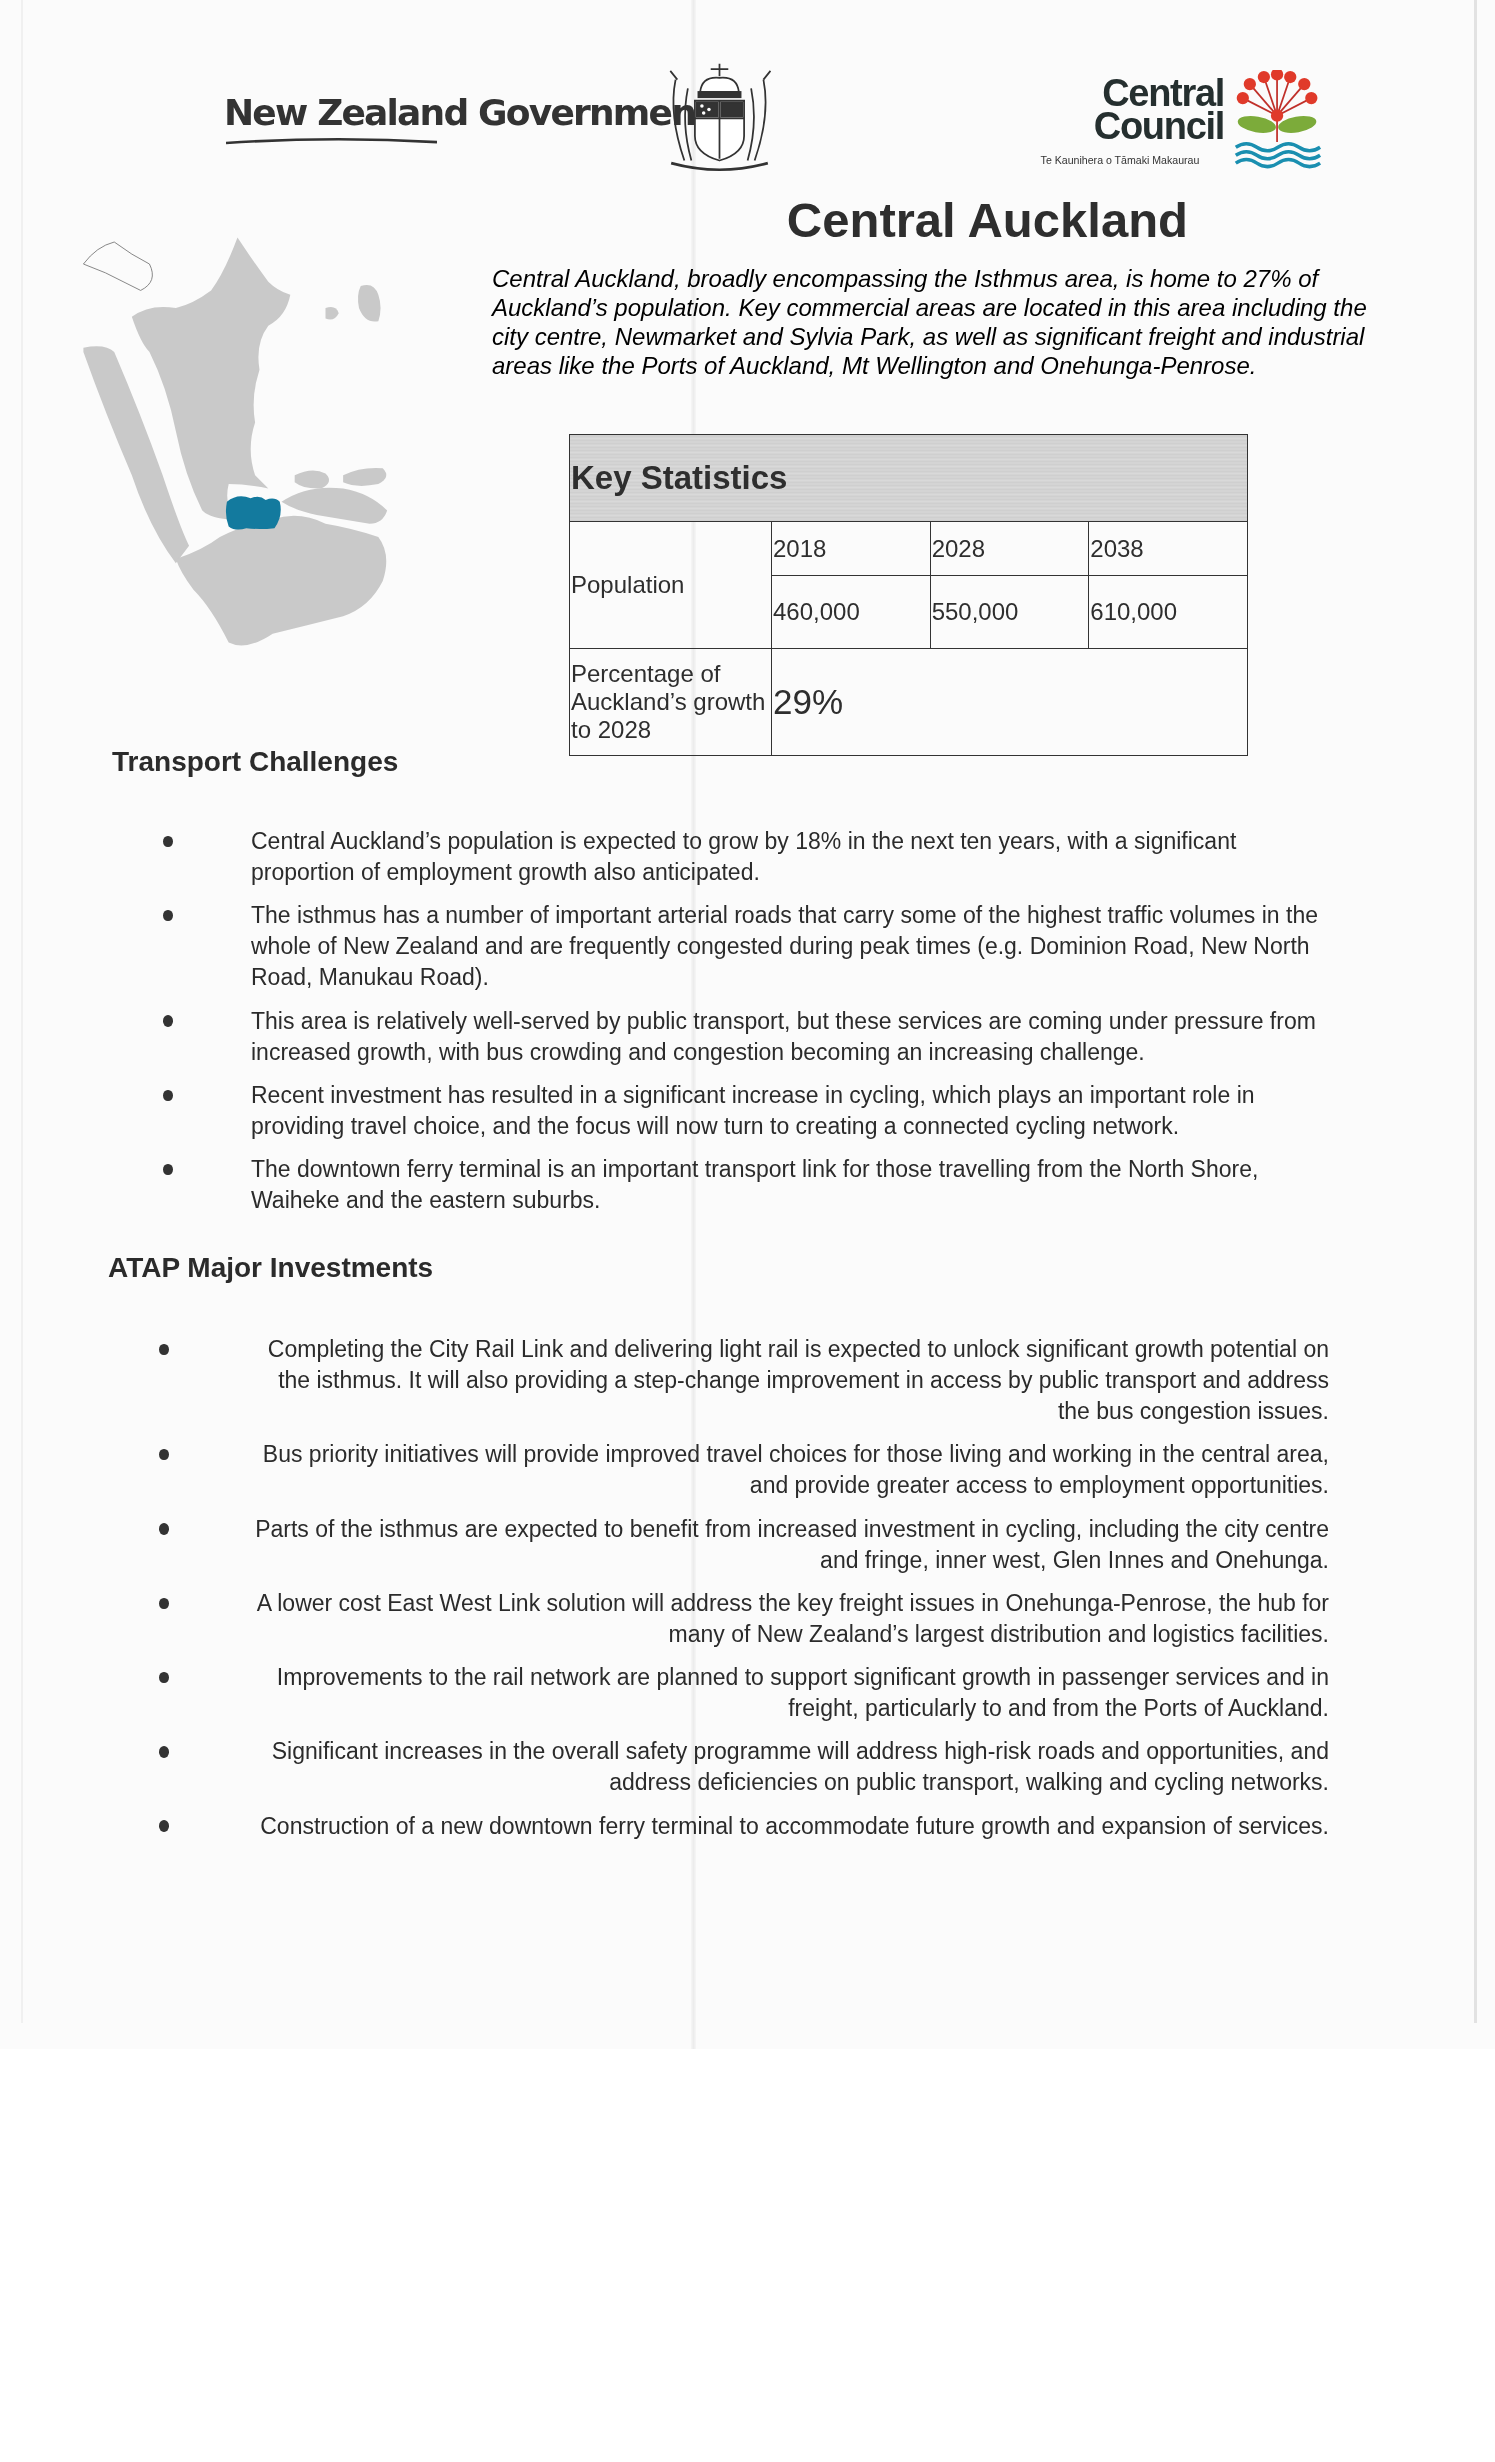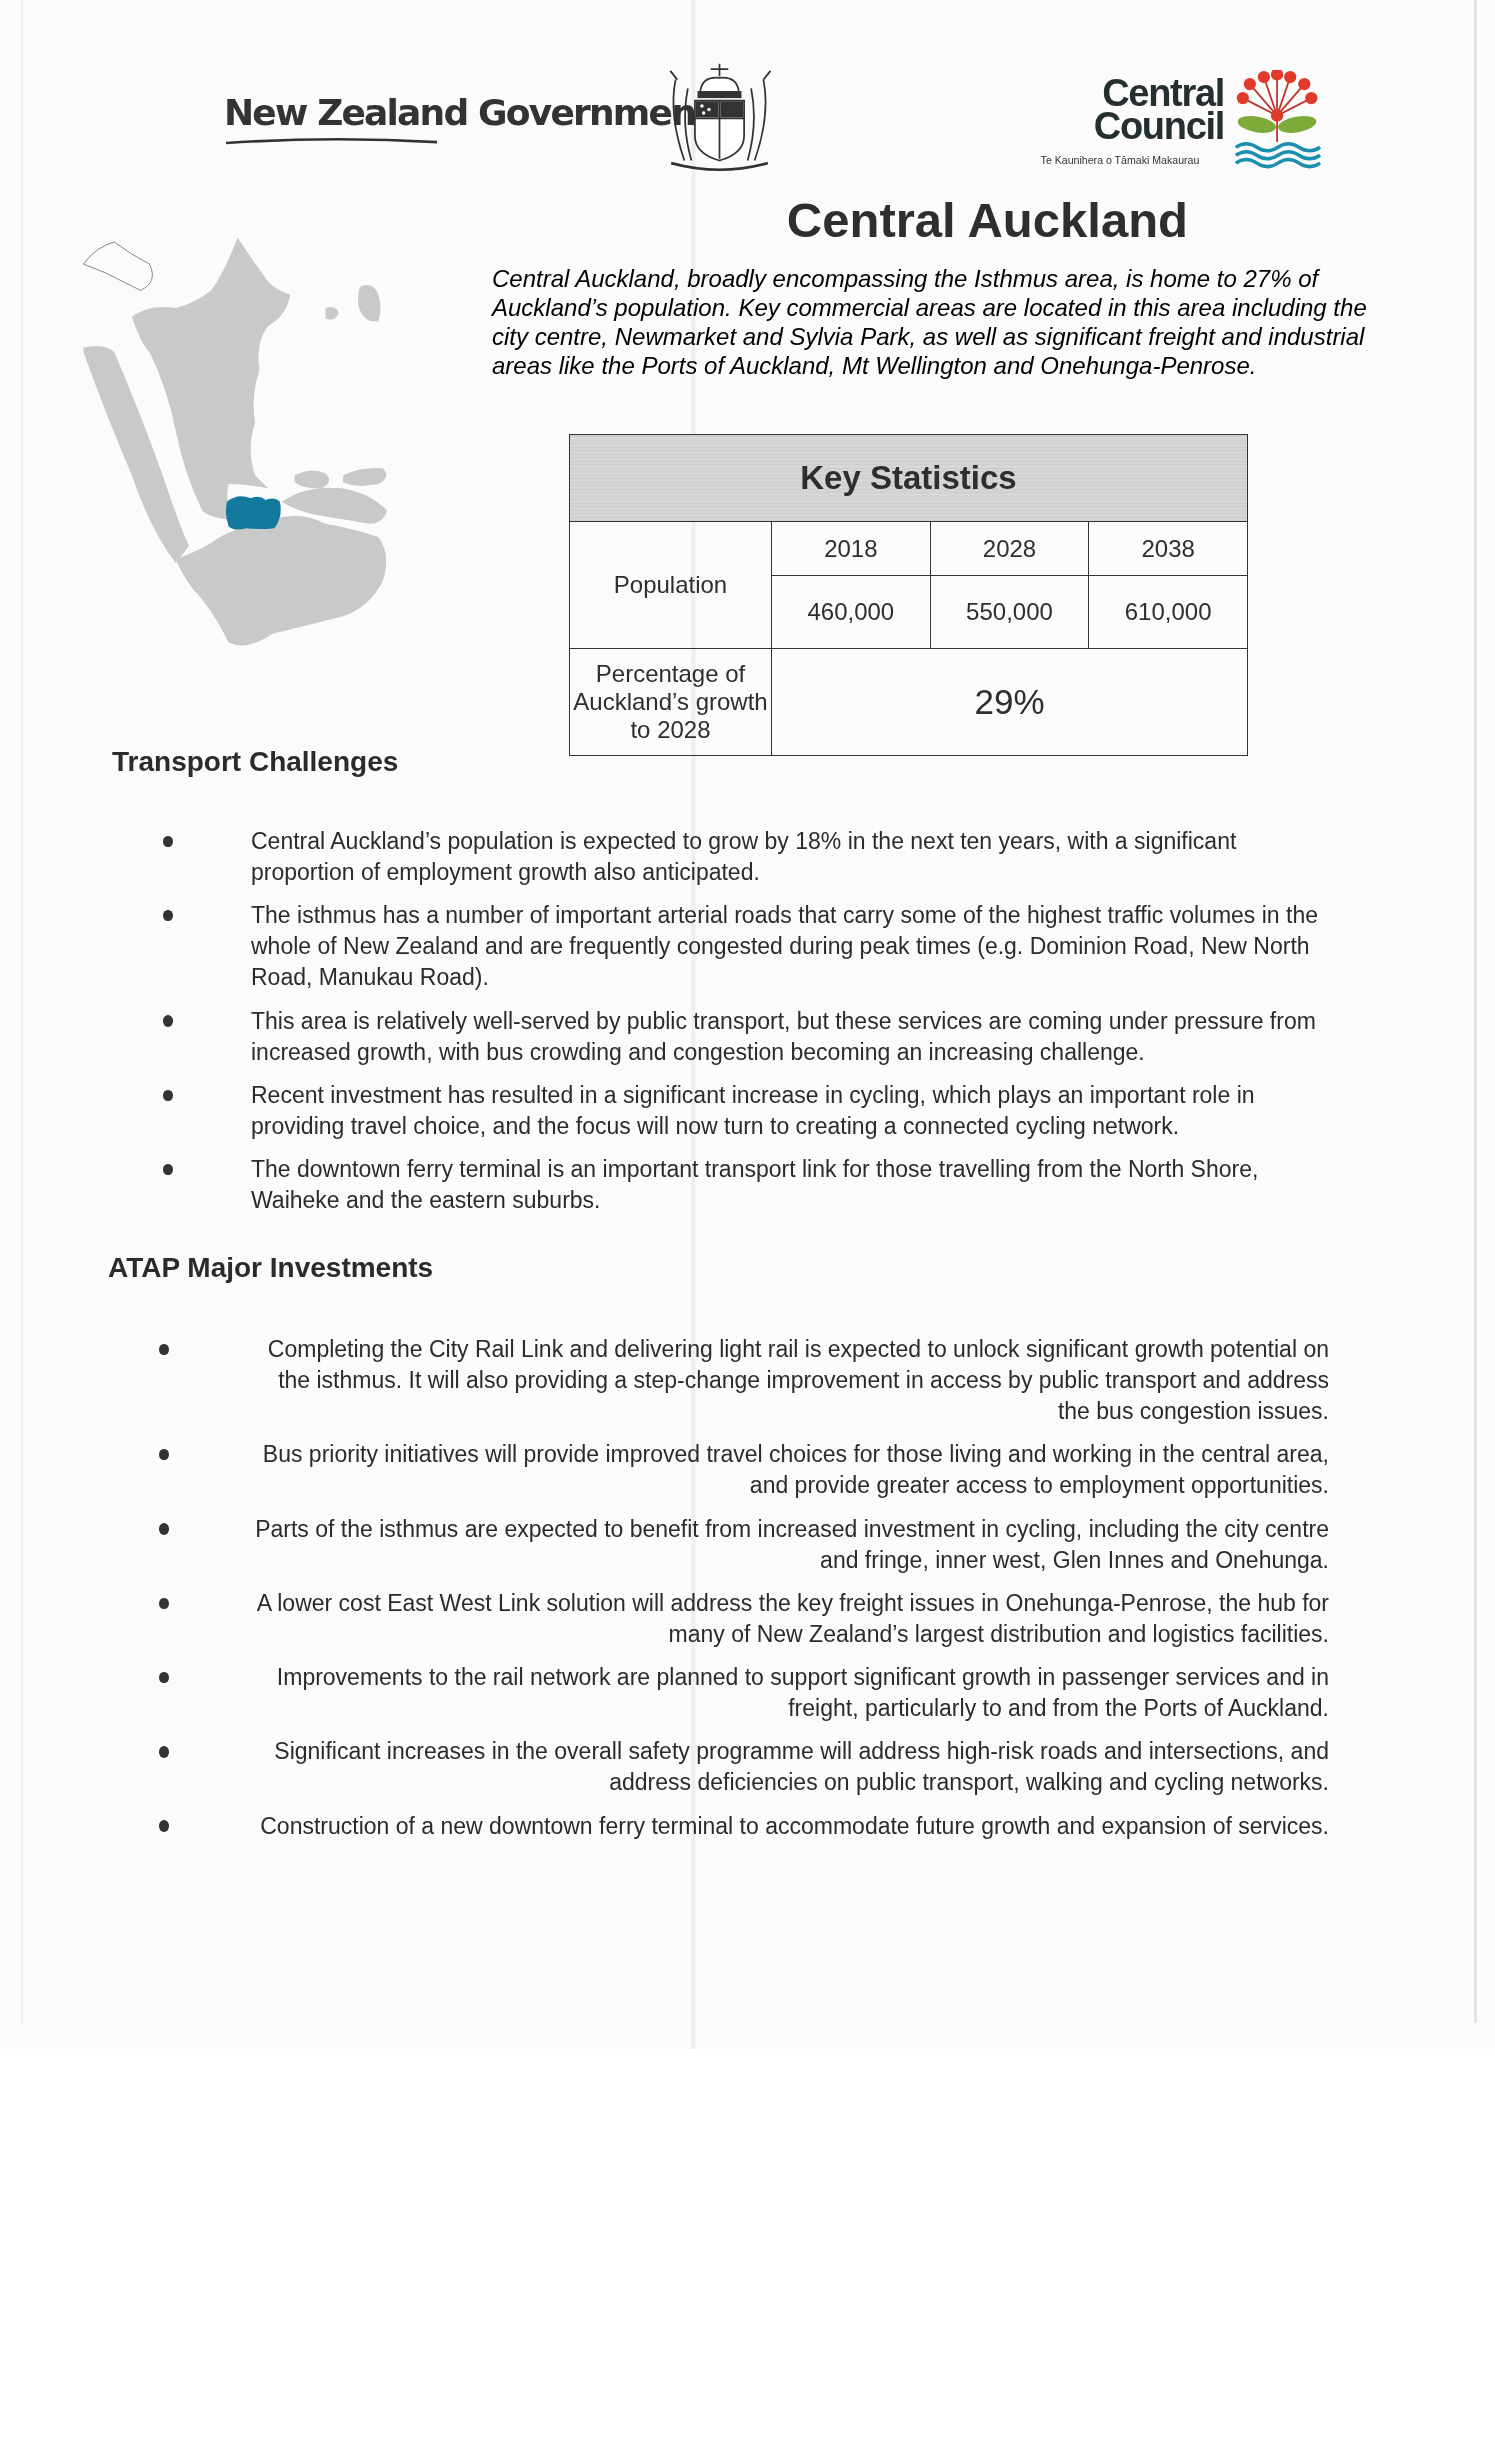--- a/index.html
+++ b/index.html
@@ -23,21 +23,21 @@
 
   .map { position:absolute; left:79px; top:220px; width:361px; height:449px; }
 
   .title { position:absolute; left:616px; top:192px; width:572px; text-align:right;
            font-weight:bold; font-size:49px; color:#2e2e2e; }
   .intro { position:absolute; left:492px; top:264px; width:915px; font-style:italic;
            font-size:24px; line-height:29px; color:#000000; }
 
   table.stats { position:absolute; left:569px; top:434px; width:679px; border-collapse:collapse;
                 font-size:24px; color:#2e2e2e; }
-  table.stats td { border:1.8px solid #333; text-align:center; vertical-align:middle; }
+  table.stats td { border:1.8px solid #333; vertical-align:middle; }
   .stats-head { height:84px; background:repeating-linear-gradient(0deg,#cfcfcf 0 1.8px,#d9d9d9 1.8px 3.5px);
                 font-weight:bold; font-size:33px; }
   .yr { height:51px; }
   .pop { height:70px; }
   .pct-label { height:104px; line-height:28px; }
   .pct-val { font-size:35px; }
 
   .section-h { position:absolute; font-weight:bold; font-size:28px; color:#2b2b2b; }
   ul.bullets { position:absolute; margin:8px; padding:0; list-style:none; width:1170px; }
   ul.bullets li { position:relative; padding-left:88px; font-size:23px; line-height:31px; margin-bottom:12.3px; color:#2b2b2b; }
@@ -166,16 +166,16 @@
     <li><span class="dot"></span><span>The downtown ferry terminal is an important transport link for those travelling from the North Shore, Waiheke and the eastern suburbs.</span></li>
   </ul>
 
 <div class="section-h" style="left:108px; top:1252px;">ATAP Major Investments</div>
 <ul class="bullets" id="atap-list" style="left:151px; top:1326px;text-align:right;">
     <li><span class="dot"></span><span>Completing the City Rail Link and delivering light rail is expected to unlock significant growth potential on the isthmus. It will also providing a step-change improvement in access by public transport and address the bus congestion issues.</span></li>
     <li><span class="dot"></span><span>Bus priority initiatives will provide improved travel choices for those living and working in the central area, and provide greater access to employment opportunities.</span></li>
     <li><span class="dot"></span><span>Parts of the isthmus are expected to benefit from increased investment in cycling, including the city centre and fringe, inner west, Glen Innes and Onehunga.</span></li>
     <li><span class="dot"></span><span>A lower cost East West Link solution will address the key freight issues in Onehunga-Penrose, the hub for many of New Zealand’s largest distribution and logistics facilities.</span></li>
     <li><span class="dot"></span><span>Improvements to the rail network are planned to support significant growth in passenger services and in freight, particularly to and from the Ports of Auckland.</span></li>
-    <li><span class="dot"></span><span>Significant increases in the overall safety programme will address high-risk roads and intersections, and address deficiencies on public transport, walking and cycling networks.</span></li>
+    <li><span class="dot"></span><span>Significant increases in the overall safety programme will address high-risk roads and opportunities, and address deficiencies on public transport, walking and cycling networks.</span></li>
     <li><span class="dot"></span><span>Construction of a new downtown ferry terminal to accommodate future growth and expansion of services.</span></li>
   </ul>
 
 
 </body></html>

